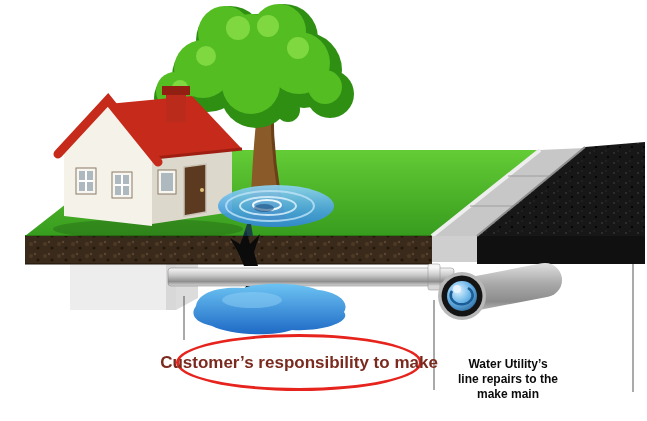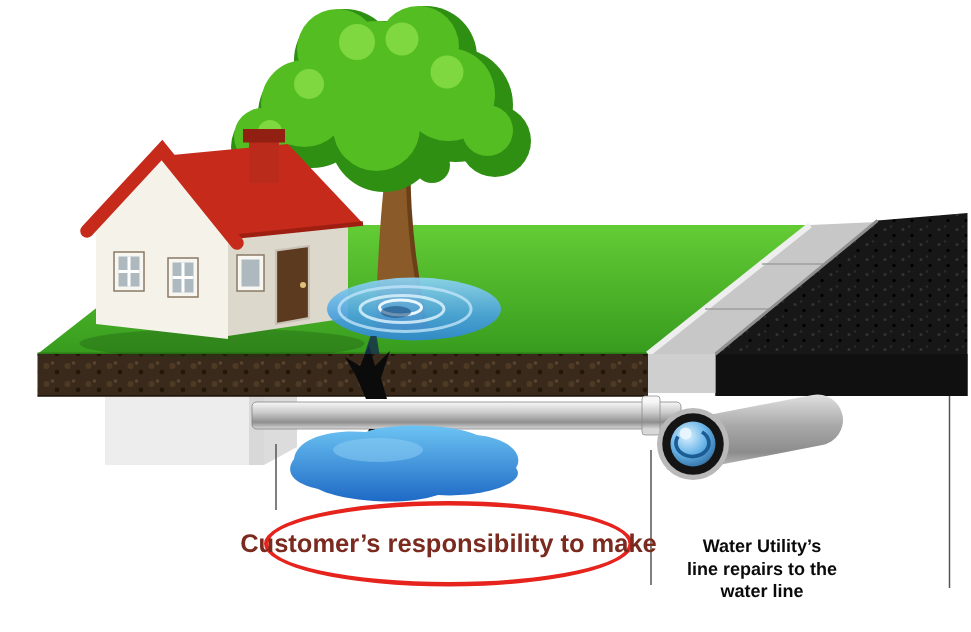--- a/index.html
+++ b/index.html
@@ -197,16 +197,16 @@
     </g>
   </svg>
 
   <div class="customer-callout">
     <div class="line">Customer’s responsibility to make</div>
   </div>
 
   <div class="utility-callout">
     <div class="line">Water Utility’s</div>
     <div class="line">line repairs to the</div>
-    <div class="line">water line</div>
+    <div class="line">make main</div>
   </div>
 
 </div>
 
 </body></html>

